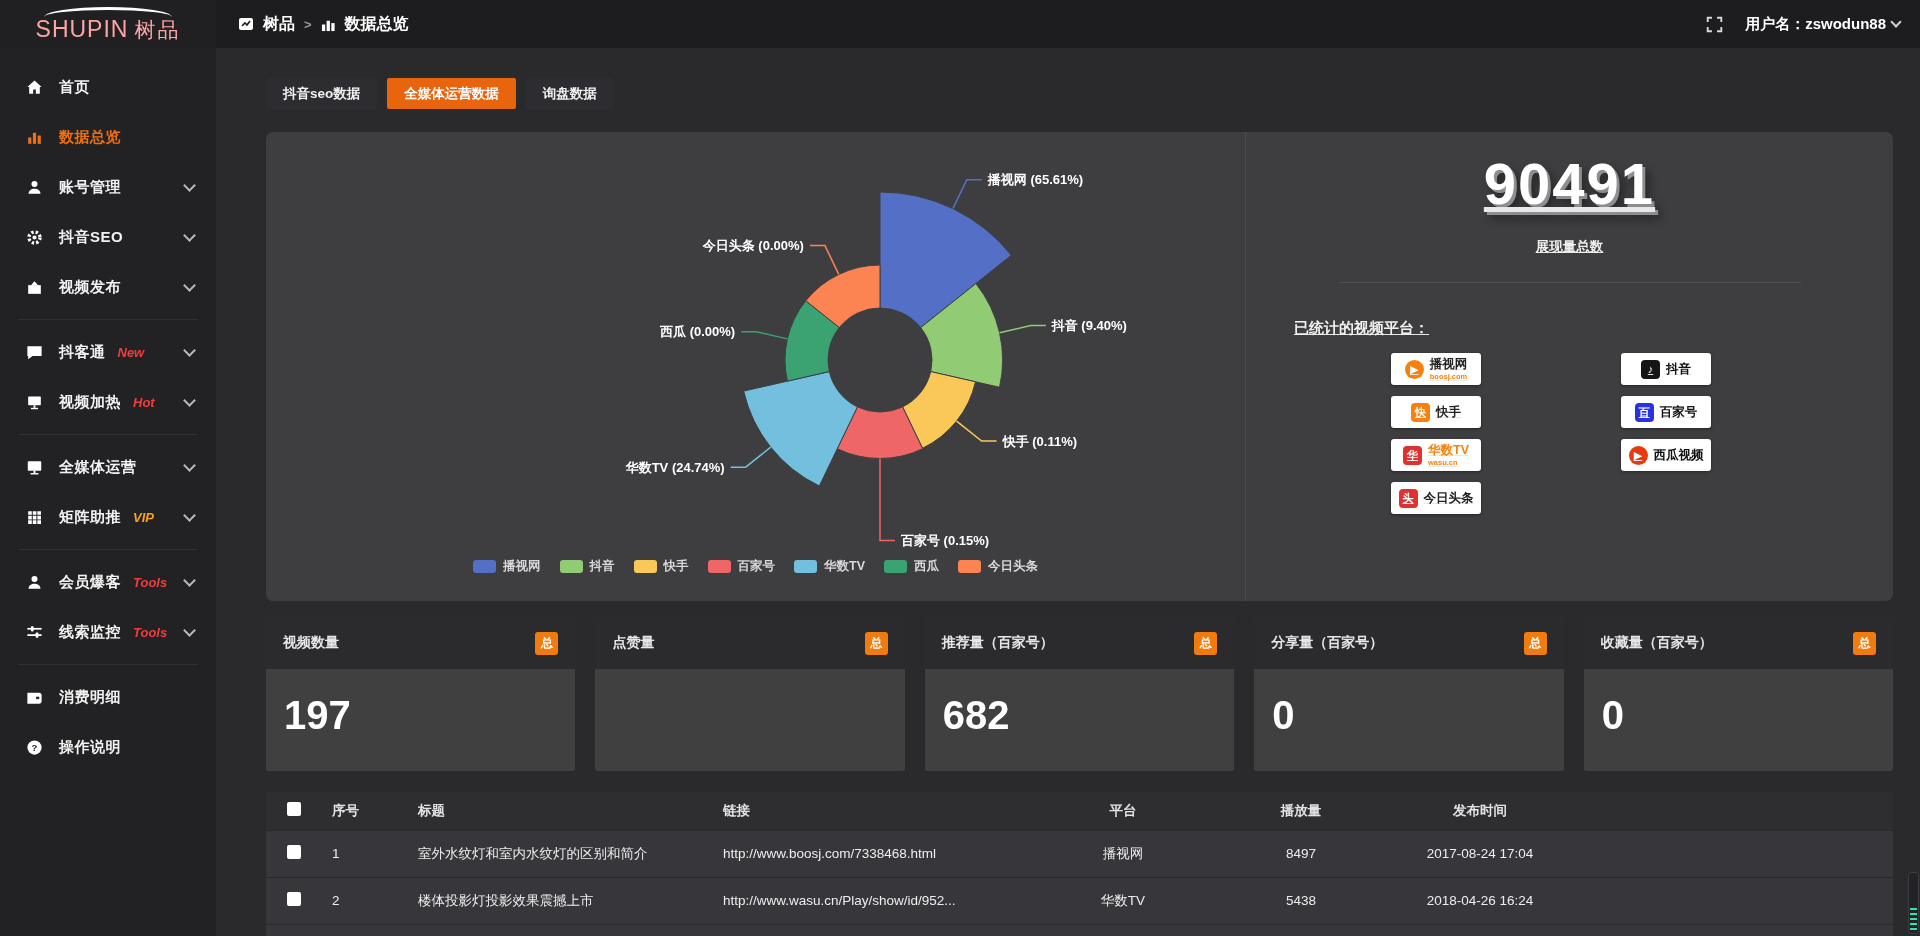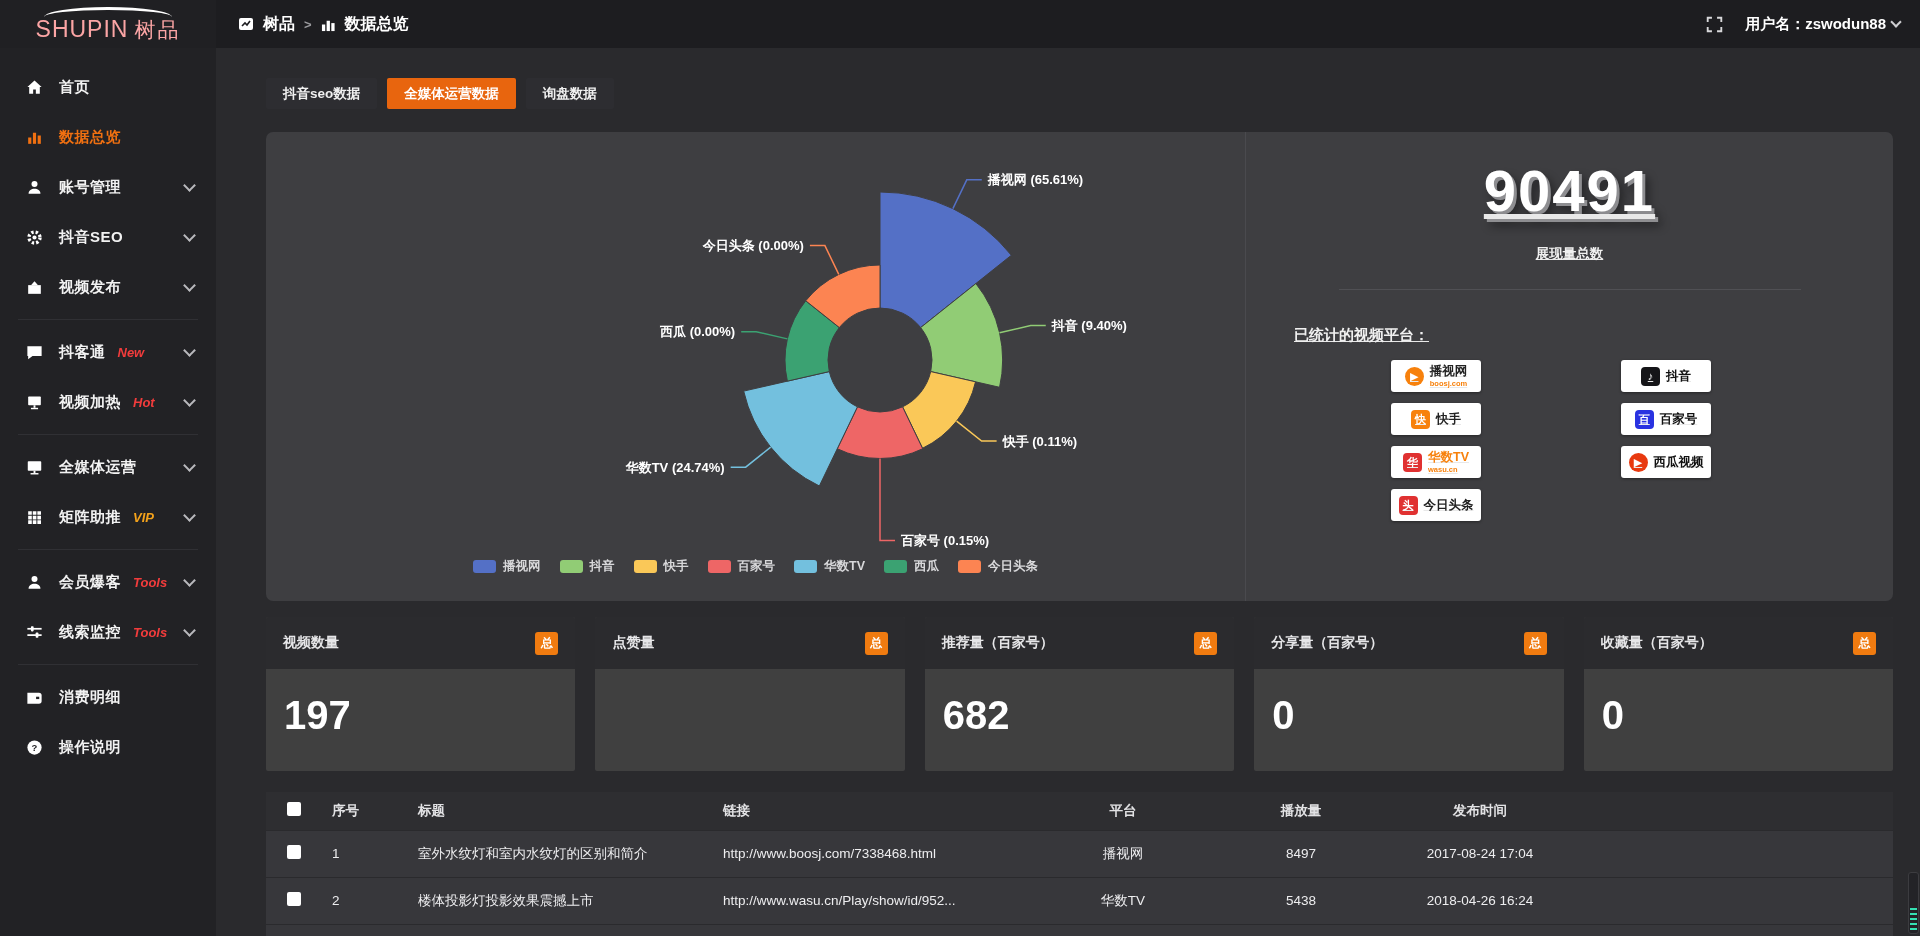--- a/index.html
+++ b/index.html
@@ -44,21 +44,21 @@
 
   .panel { margin-top:23px; height:469px; background:#3e3e41; display:flex; border-radius:7px;text-decoration:underline; }
   .chart-section { flex:1; position:relative; }
   .chart-svg { position:absolute; inset:0; }
   .legend { position:absolute; left:0; right:0; bottom:26px; display:flex; justify-content:center;
     gap:19px; align-items:center; }
   .legend-item { display:flex; align-items:center; gap:7px; cursor:pointer; }
   .legend-swatch { width:23px; height:13px; border-radius:3px; }
   .legend-label { font-size:12.5px; color:#d8d8da; font-weight:600; }
 
-  .summary-section { width:648px; border-left:1px solid #4a4a4e; padding-top:27px; }
+  .summary-section { width:648px; border-left:1px solid #4a4a4e; padding-top:20px; }
   .big-number { text-align:center; font-size:58px; font-weight:bold; color:#fff; letter-spacing:2px;
     line-height:64px; text-shadow:3px 3px 0 #8e8e91, 6px 7px 10px rgba(0,0,0,.45); }
   .big-label { text-align:center; font-size:13.5px; font-weight:bold; color:#f0f0f0; margin-top:22px; }
   .sum-divider { width:462px; height:1px; background:#505054; margin:26px auto 0; }
   .platforms-title { margin:36px 0 0 48px; font-size:15px; font-weight:bold; color:#f0f0f0; }
   .badge-cols { display:flex; margin:15px 0 0 145px; gap:140px; }
   .badge-col { display:flex; flex-direction:column; gap:11px; }
   .p-badge { width:90px; height:32px; background:#fff; border-radius:3px; display:flex; align-items:center;
     justify-content:center; gap:6px; box-shadow:0 1px 3px rgba(0,0,0,.4); }
   .p-badge .p-icon { width:19px; height:19px; border-radius:4px; display:flex; align-items:center;

